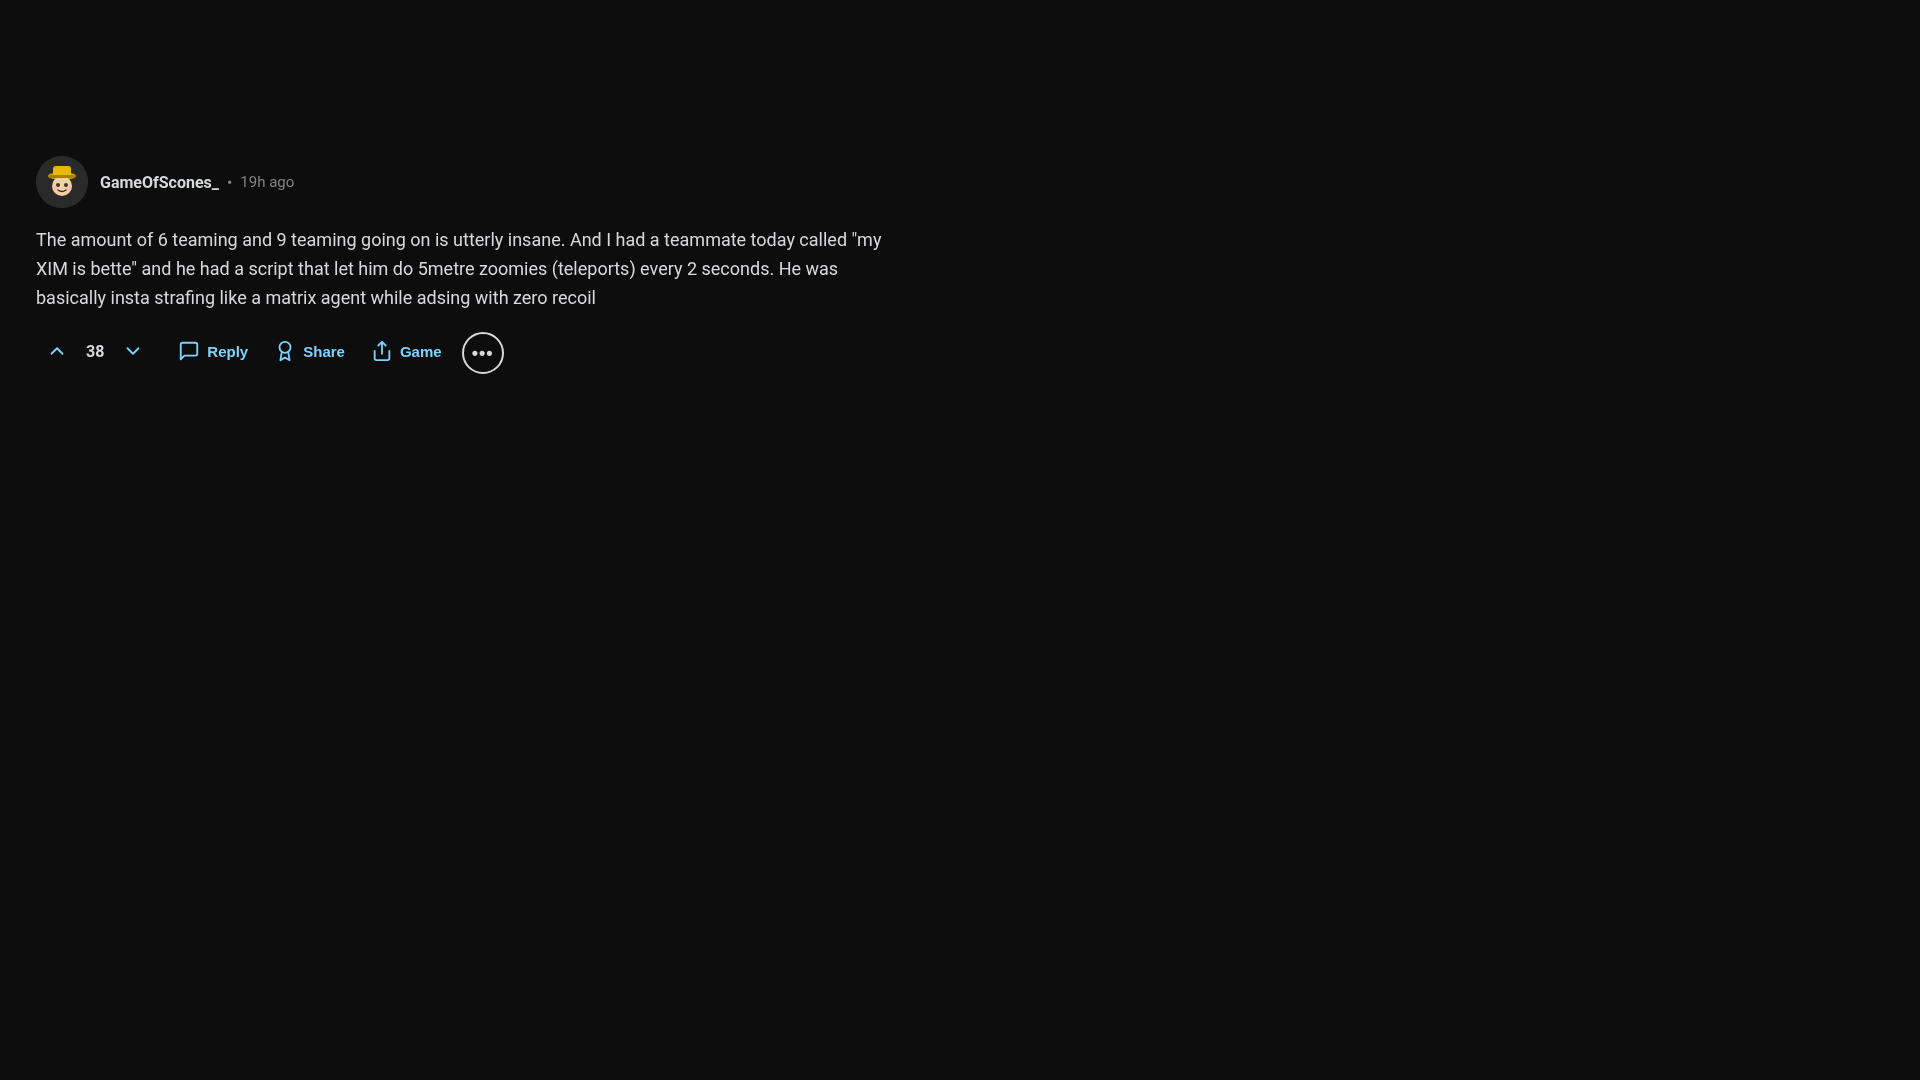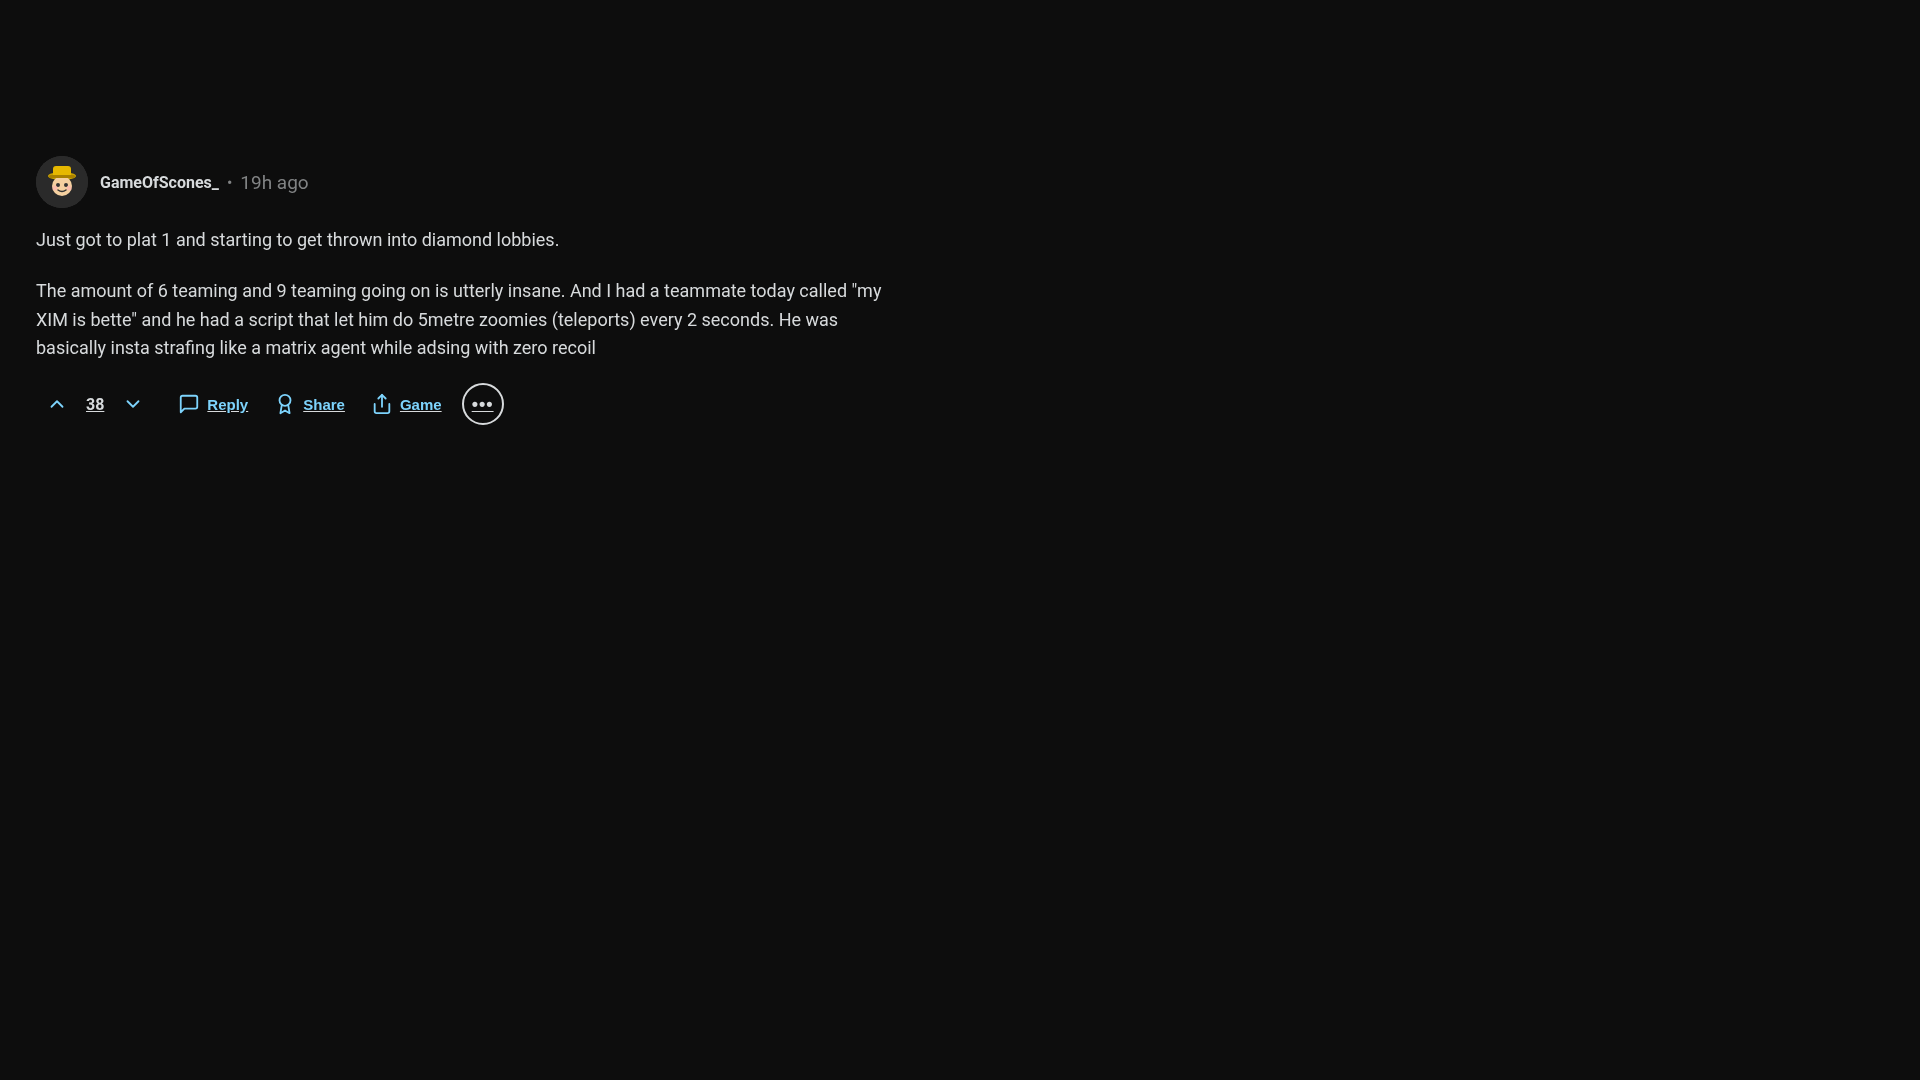--- a/index.html
+++ b/index.html
@@ -67,45 +67,44 @@
       color: #d7dadc;
     }
 
     .separator {
       color: #818384;
       font-size: 16px;
     }
 
     .timestamp {
       color: #818384;
-      font-size: 19px;
+      font-size: 15px;
     }
 
     .post-content {
       margin-left: 0;
       margin-bottom: 20px;
     }
 
     .post-paragraph {
       font-size: 18px;
       line-height: 1.6;
       color: #d7dadc;
       margin-bottom: 22px;
     }
 
     .post-paragraph:last-child {
       margin-bottom: 0;
     }
 
     .post-actions {
       display: flex;
-      align-items: center;
+      align-items: flex-start;
       gap: 6px;
       margin-top: 20px;
-      text-decoration: underline;
     }
 
     .vote-section {
       display: flex;
       align-items: center;
       gap: 4px;
       margin-right: 8px;
     }
 
     .action-btn {
@@ -189,21 +188,20 @@
         </svg>
       </div>
       <div class="post-meta">
         <span class="username">GameOfScones_</span>
         <span class="separator">•</span>
         <span class="timestamp">19h ago</span>
       </div>
     </div>
 
     <div class="post-content">
-      <p class="post-paragraph">Just got to plat 1 and starting to get thrown into diamond lobbies.</p>
       <p class="post-paragraph">The amount of 6 teaming and 9 teaming going on is utterly insane. And I had a teammate today called "my XIM is bette" and he had a script that let him do 5metre zoomies (teleports) every 2 seconds. He was basically insta strafing like a matrix agent while adsing with zero recoil</p>
     </div>
 
     <div class="post-actions">
       <div class="vote-section">
         <button class="action-btn" title="Upvote">
           <svg class="icon-svg" viewBox="0 0 24 24">
             <polyline points="18 15 12 9 6 15"></polyline>
           </svg>
         </button>

